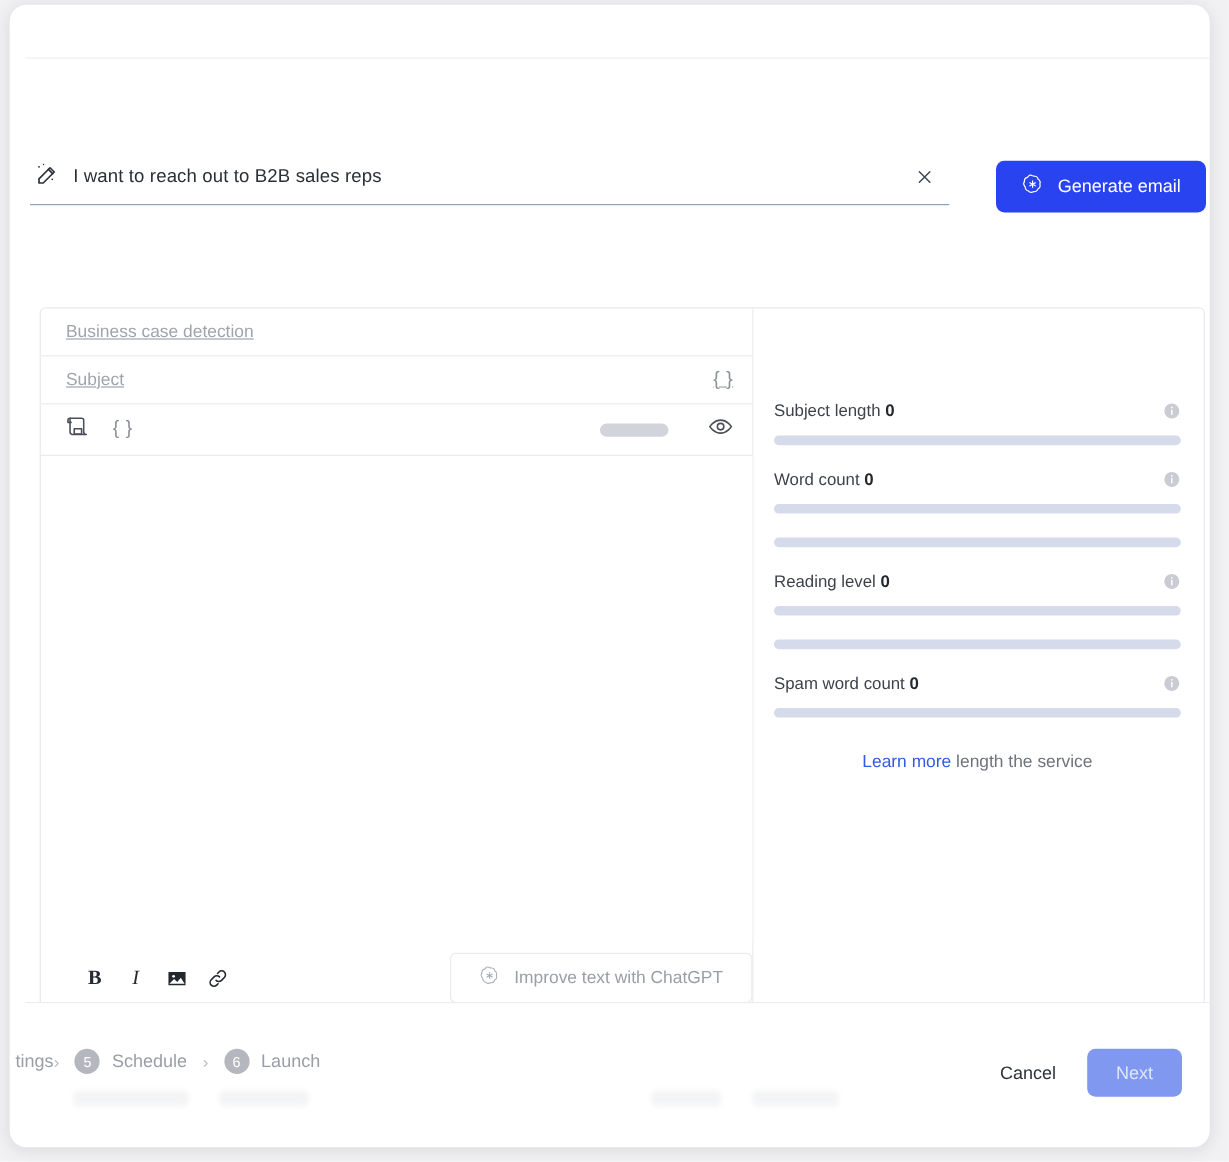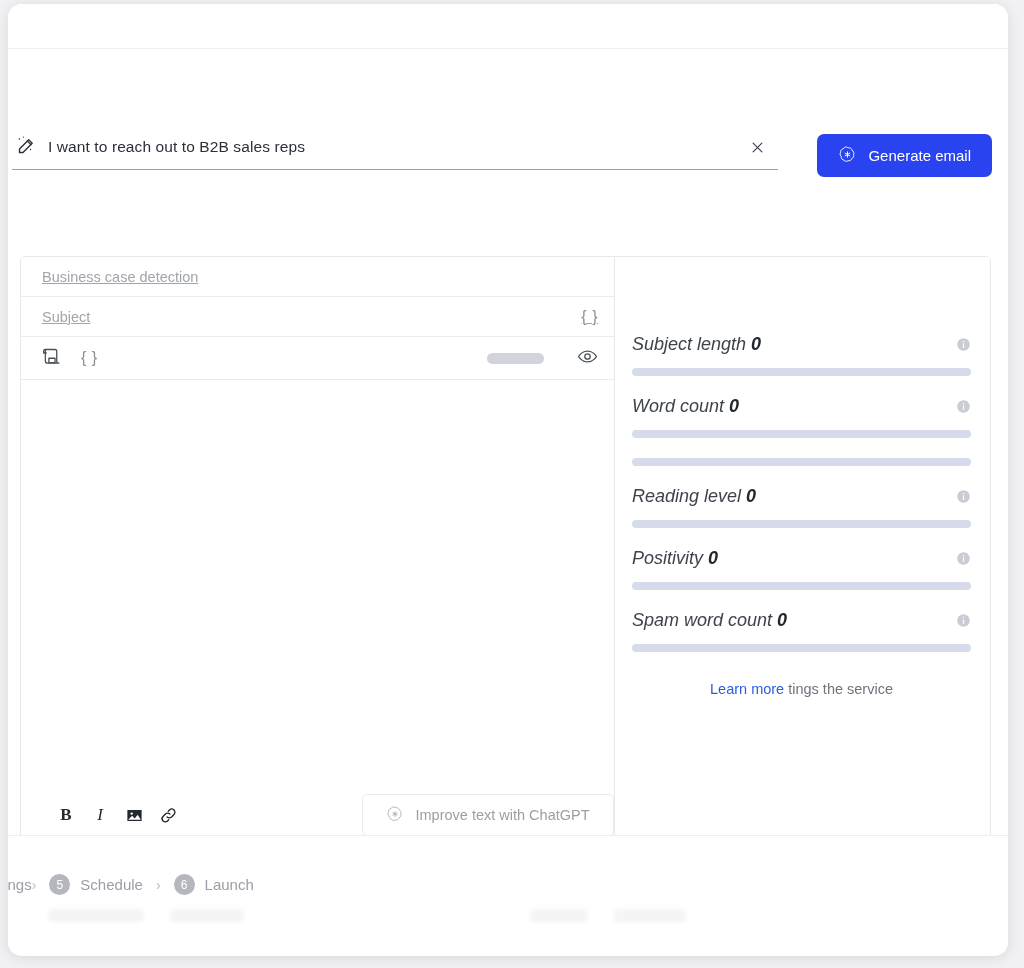--- a/index.html
+++ b/index.html
@@ -20,20 +20,21 @@
   .modal {
     position: absolute;
     left: 8px;
     top: 4px;
     width: 1000px;
     height: 952px;
     background: #ffffff;
     border-radius: 14px;
     box-shadow: 0 2px 14px rgba(15, 20, 40, 0.10);
     overflow: hidden;
+    padding-left: 13px;
   }
 
   .modal-header {
     height: 45px;
     border-bottom: 1px solid #eceef1;
     background: #fff;
   }
 
   .modal-body {
     position: relative;
@@ -211,24 +212,23 @@
 
   .metric { margin-bottom: 20px; }
 
   .metric-head {
     display: flex;
     align-items: center;
     margin-bottom: 13px;
   }
 
   .metric-label {
-    font-size: 18px;
+    font-size: 14px;
     color: #3d424b;
     flex: 1 1 auto;
-    font-style: italic;
   }
   .metric-label b { font-weight: bold; color: #23272e; }
 
   .info-icon {
     width: 15px;
     height: 15px;
     flex: 0 0 auto;
     cursor: pointer;
   }
 
@@ -478,49 +478,39 @@
                 <circle cx="12" cy="12" r="10"></circle>
                 <rect x="11" y="10.2" width="2" height="7" fill="#ffffff"></rect>
                 <circle cx="12" cy="7.2" r="1.2" fill="#ffffff"></circle>
               </svg>
             </span>
           </div>
           <div class="metric-bar"></div>
         </div>
 
         <div class="metric">
-          <div class="metric-head">
-            <span class="metric-label"><span>Positivity</span> <b>0</b></span>
-            <span class="info-icon">
-              <svg width="15" height="15" viewBox="0 0 24 24" fill="#c9ccd3">
-                <circle cx="12" cy="12" r="10"></circle>
-                <rect x="11" y="10.2" width="2" height="7" fill="#ffffff"></rect>
-                <circle cx="12" cy="7.2" r="1.2" fill="#ffffff"></circle>
-              </svg>
-            </span>
-          </div>
           <div class="metric-bar"></div>
         </div>
 
         <div class="metric">
           <div class="metric-head">
             <span class="metric-label"><span>Spam word count</span> <b>0</b></span>
             <span class="info-icon">
               <svg width="15" height="15" viewBox="0 0 24 24" fill="#c9ccd3">
                 <circle cx="12" cy="12" r="10"></circle>
                 <rect x="11" y="10.2" width="2" height="7" fill="#ffffff"></rect>
                 <circle cx="12" cy="7.2" r="1.2" fill="#ffffff"></circle>
               </svg>
             </span>
           </div>
           <div class="metric-bar"></div>
         </div>
 
         <div class="learn-more">
-          <a>Learn more</a><span> tings the service</span>
+          <a>Learn more</a><span> length the service</span>
         </div>
       </div>
     </div>
   </div>
 
   <div class="modal-footer">
 
     <div class="steps">
       <span class="step-truncated">tings</span>
       <span class="step-chevron">›</span>
@@ -528,20 +518,24 @@
         <span class="step-badge">5</span>
         <span class="step-label">Schedule</span>
       </span>
       <span class="step-chevron">›</span>
       <span class="step">
         <span class="step-badge">6</span>
         <span class="step-label">Launch</span>
       </span>
     </div>
 
+    <div class="footer-actions">
+      <button class="cancel-btn">Cancel</button>
+      <button class="next-btn">Next</button>
+    </div>
 
     <div class="ghost-bar">
       <span class="ghost-chip" style="width:96px"></span>
       <span class="ghost-chip" style="width:74px"></span>
       <span class="ghost-chip" style="width:58px; margin-left:260px"></span>
       <span class="ghost-chip" style="width:72px"></span>
     </div>
   </div>
 </div>
 

